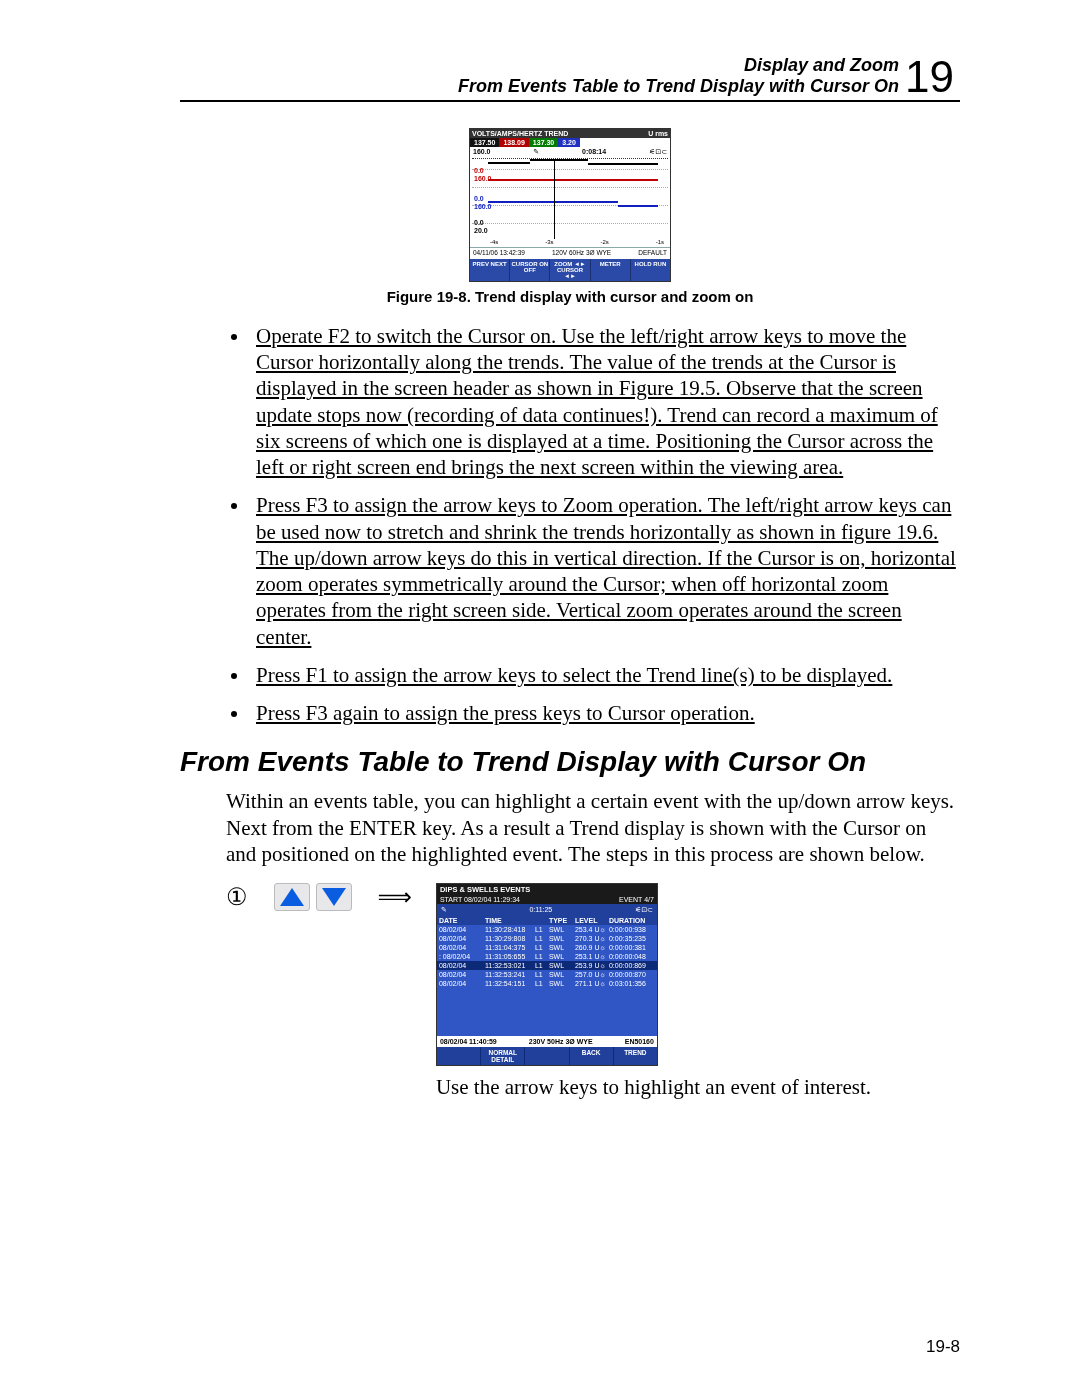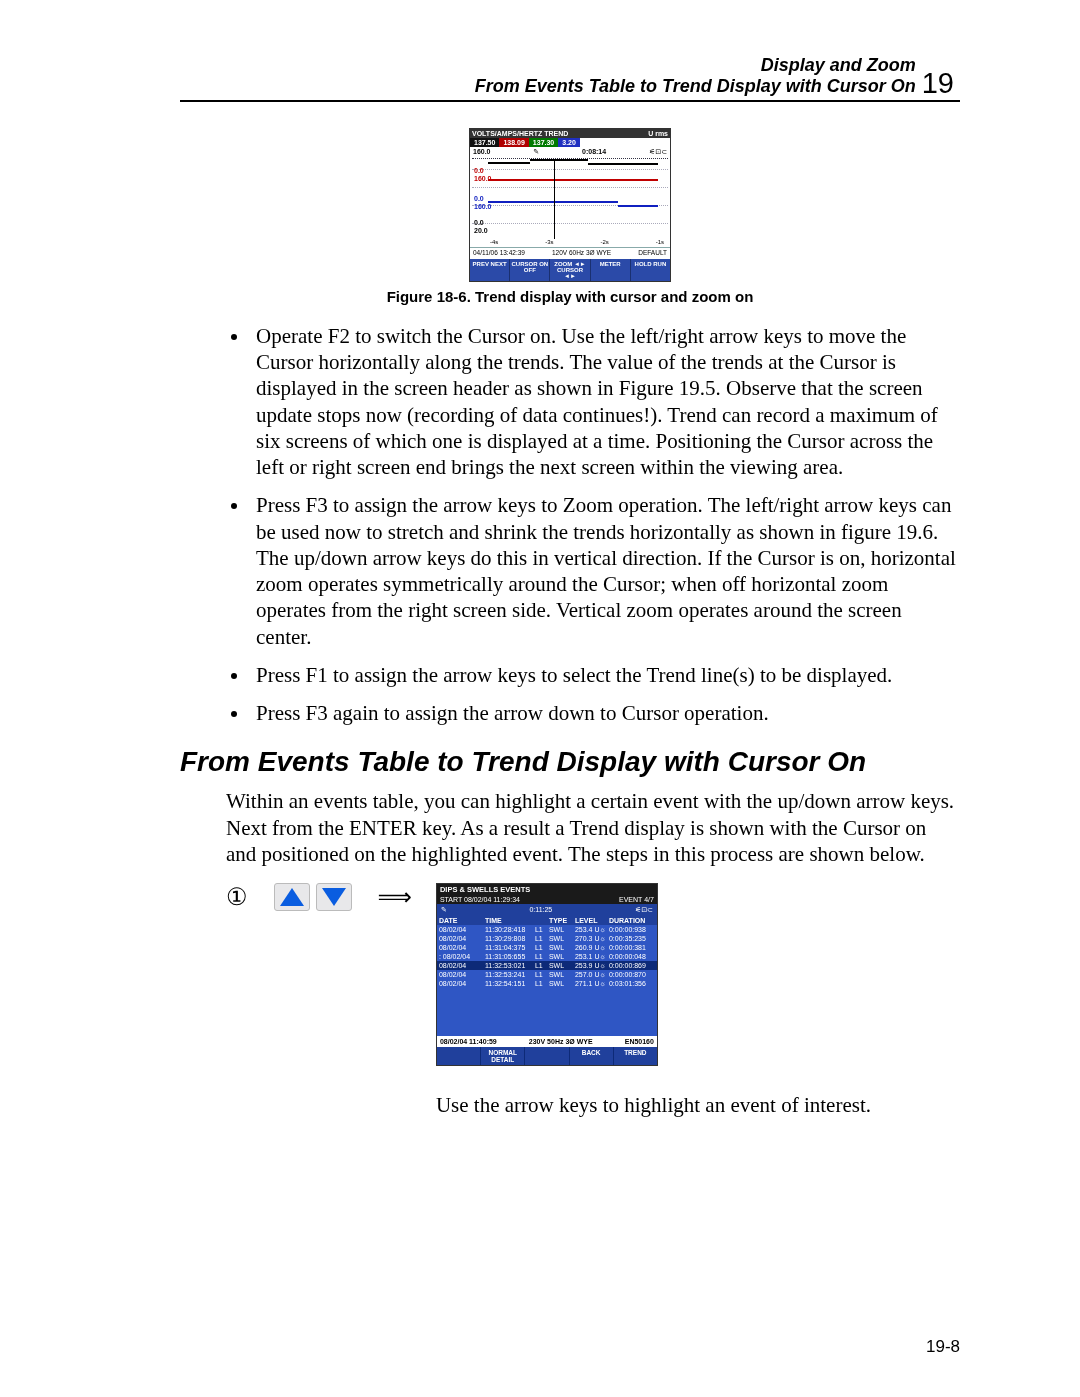--- a/index.html
+++ b/index.html
@@ -8,21 +8,21 @@
     font-family:"Times New Roman",Times,serif;
     font-size:21px;color:#000;
     position:relative;
   }
   .page{padding:55px 120px 0 180px;}
   .hdr{
     display:flex;justify-content:flex-end;align-items:flex-end;
     gap:6px;padding-right:6px;
   }
   .hdr-txt{text-align:right;font-style:italic;font-weight:bold;font-family:Arial,Helvetica,sans-serif;font-size:18px;line-height:1.15;}
-  .chapnum{font-family:Arial,Helvetica,sans-serif;font-weight:normal;font-style:normal;font-size:29px;line-height:0.9;}
+  .chapnum{font-family:Arial,Helvetica,sans-serif;font-weight:normal;font-style:normal;font-size:44px;line-height:0.9;}
   .hr{border-bottom:2px solid #000;margin:4px 0 26px 0;}
   .fig-wrap{text-align:center;margin:6px 0 4px 0;}
   .fig{display:inline-block;}
   
   .trend{
     width:200px;border:1px solid #333;background:#fff;font-family:Arial,Helvetica,sans-serif;
     font-size:7px;line-height:1;position:relative;
   }
   .trend .bar{display:flex;}
   .trend .title{background:#333;color:#fff;font-weight:bold;padding:1px 2px;display:flex;justify-content:space-between;}
@@ -35,21 +35,21 @@
   .trend .r{position:absolute;left:0;right:0;border-bottom:1px dotted #aab;}
   .trend .yl{position:absolute;left:2px;font-weight:bold;}
   .trend .cursor{position:absolute;top:0;bottom:0;left:42%;border-left:1px solid #000;}
   .trend .status{display:flex;justify-content:space-between;padding:2px 3px;font-size:6.5px;border-top:1px solid #8aa;}
   .trend .soft{display:flex;background:#2b4aa8;color:#fff;font-size:6px;font-weight:bold;}
   .trend .soft span{flex:1;text-align:center;padding:2px 0;border-right:1px solid #1a3070;}
   .trend .soft span:last-child{border-right:none;}
   .caption{font-family:Arial,Helvetica,sans-serif;font-weight:bold;font-size:15px;margin:6px 0 18px 0;}
   .body-block{margin:0 0 14px 46px;line-height:1.25;}
   ul.bul{list-style:disc;margin:0 0 14px 70px;padding:0;}
-  ul.bul li{margin:0 0 12px 0;padding-left:6px;line-height:1.25;}
+  ul.bul li{margin:0 0 12px 0;padding-left:6px;line-height:1.25;text-decoration:underline;}
   h2.sec{font-family:Arial,Helvetica,sans-serif;font-style:italic;font-weight:bold;font-size:28px;margin:20px 0 10px 0;}
   
   .step{display:flex;align-items:flex-start;gap:26px;margin:16px 0 0 46px;}
   .circ{font-size:24px;}
   .arrows{display:flex;align-items:center;gap:6px;}
   .tri{width:0;height:0;border-left:12px solid transparent;border-right:12px solid transparent;}
   .tri.up{border-bottom:18px solid #0a5de0;}
   .tri.dn{border-top:18px solid #0a5de0;}
   .tri-wrap{display:flex;align-items:center;justify-content:center;width:34px;height:26px;background:#e8e8ea;border:1px solid #bbb;border-radius:3px;}
   .long-arrow{font-size:24px;letter-spacing:-2px;}
@@ -62,21 +62,21 @@
   .evt .thead{background:#20409c;font-weight:bold;}
   .evt .c1{width:46px;} .evt .c2{width:50px;} .evt .c3{width:14px;}
   .evt .c4{width:26px;} .evt .c5{width:34px;} .evt .c6{flex:1;}
   .evt .trow.sel{background:#0d2a78;}
   .evt .fill{height:48px;background:#2f56c4;}
   .evt .stat{display:flex;justify-content:space-between;background:#fff;color:#000;padding:2px 3px;font-weight:bold;}
   .evt .sk{display:flex;background:#20409c;}
   .evt .sk span{flex:1;text-align:center;padding:2px 0;border-right:1px solid #0d2a78;font-size:6.5px;font-weight:bold;}
   .evt .sk span:last-child{border-right:none;}
   .step .right-col{width:440px;}
-  .step .inst{margin-top:26px;line-height:1.25;font-size:21px;}
+  .step .inst{margin-top:8px;line-height:1.25;font-size:21px;}
   .pgnum{position:absolute;right:120px;bottom:40px;font-family:Arial,Helvetica,sans-serif;font-size:17px;}
   
   .ln{position:absolute;height:2px;}
   .blk{background:#000;}
   .red{background:#c00000;}
   .blu{background:#1020c0;}
 </style>
 </head>
 <body>
 
@@ -142,29 +142,29 @@
       </div>
       <div class="soft">
         <span>PREV NEXT</span>
         <span>CURSOR ON OFF</span>
         <span>ZOOM ◄►
 CURSOR ◄►</span>
         <span>METER</span>
         <span>HOLD RUN</span>
       </div>
     </div>
-    <div class="caption">Figure 18-6. Trend display with cursor and zoom on</div>
+    <div class="caption">Figure 19-8. Trend display with cursor and zoom on</div>
   </div>
 
 
   <ul class="bul">
     <li>Operate F2 to switch the Cursor on. Use the left/right arrow keys to move the Cursor horizontally along the trends. The value of the trends at the Cursor is displayed in the screen header as shown in Figure 19.5. Observe that the screen update stops now (recording of data continues!). Trend can record a maximum of six screens of which one is displayed at a time. Positioning the Cursor across the left or right screen end brings the next screen within the viewing area.</li>
     <li>Press F3 to assign the arrow keys to Zoom operation. The left/right arrow keys can be used now to stretch and shrink the trends horizontally as shown in figure 19.6. The up/down arrow keys do this in vertical direction. If the Cursor is on, horizontal zoom operates symmetrically around the Cursor; when off horizontal zoom operates from the right screen side. Vertical zoom operates around the screen center.</li>
     <li>Press F1 to assign the arrow keys to select the Trend line(s) to be displayed.</li>
-    <li>Press F3 again to assign the arrow down to Cursor operation.</li>
+    <li>Press F3 again to assign the press keys to Cursor operation.</li>
   </ul>
 
   <h2 class="sec">From Events Table to Trend Display with Cursor On</h2>
 
   <p class="body-block">Within an events table, you can highlight a certain event with the up/down arrow keys. Next from the ENTER key. As a result a Trend display is shown with the Cursor on and positioned on the highlighted event. The steps in this process are shown below.</p>
 
   <div class="step">
     <div class="circ">①</div>
     <div class="arrows">
       <div class="tri-wrap">

